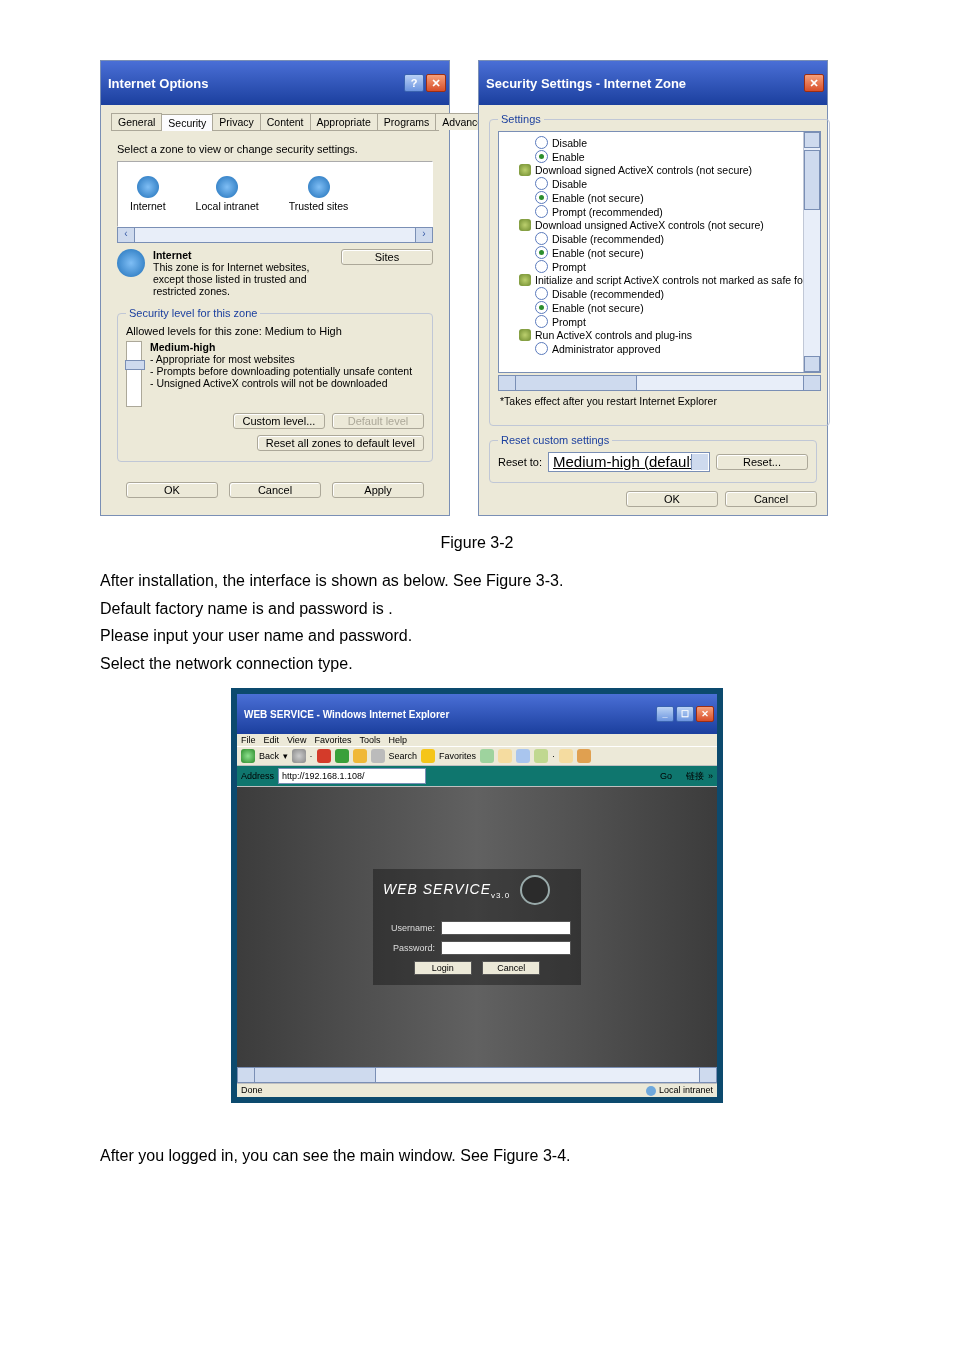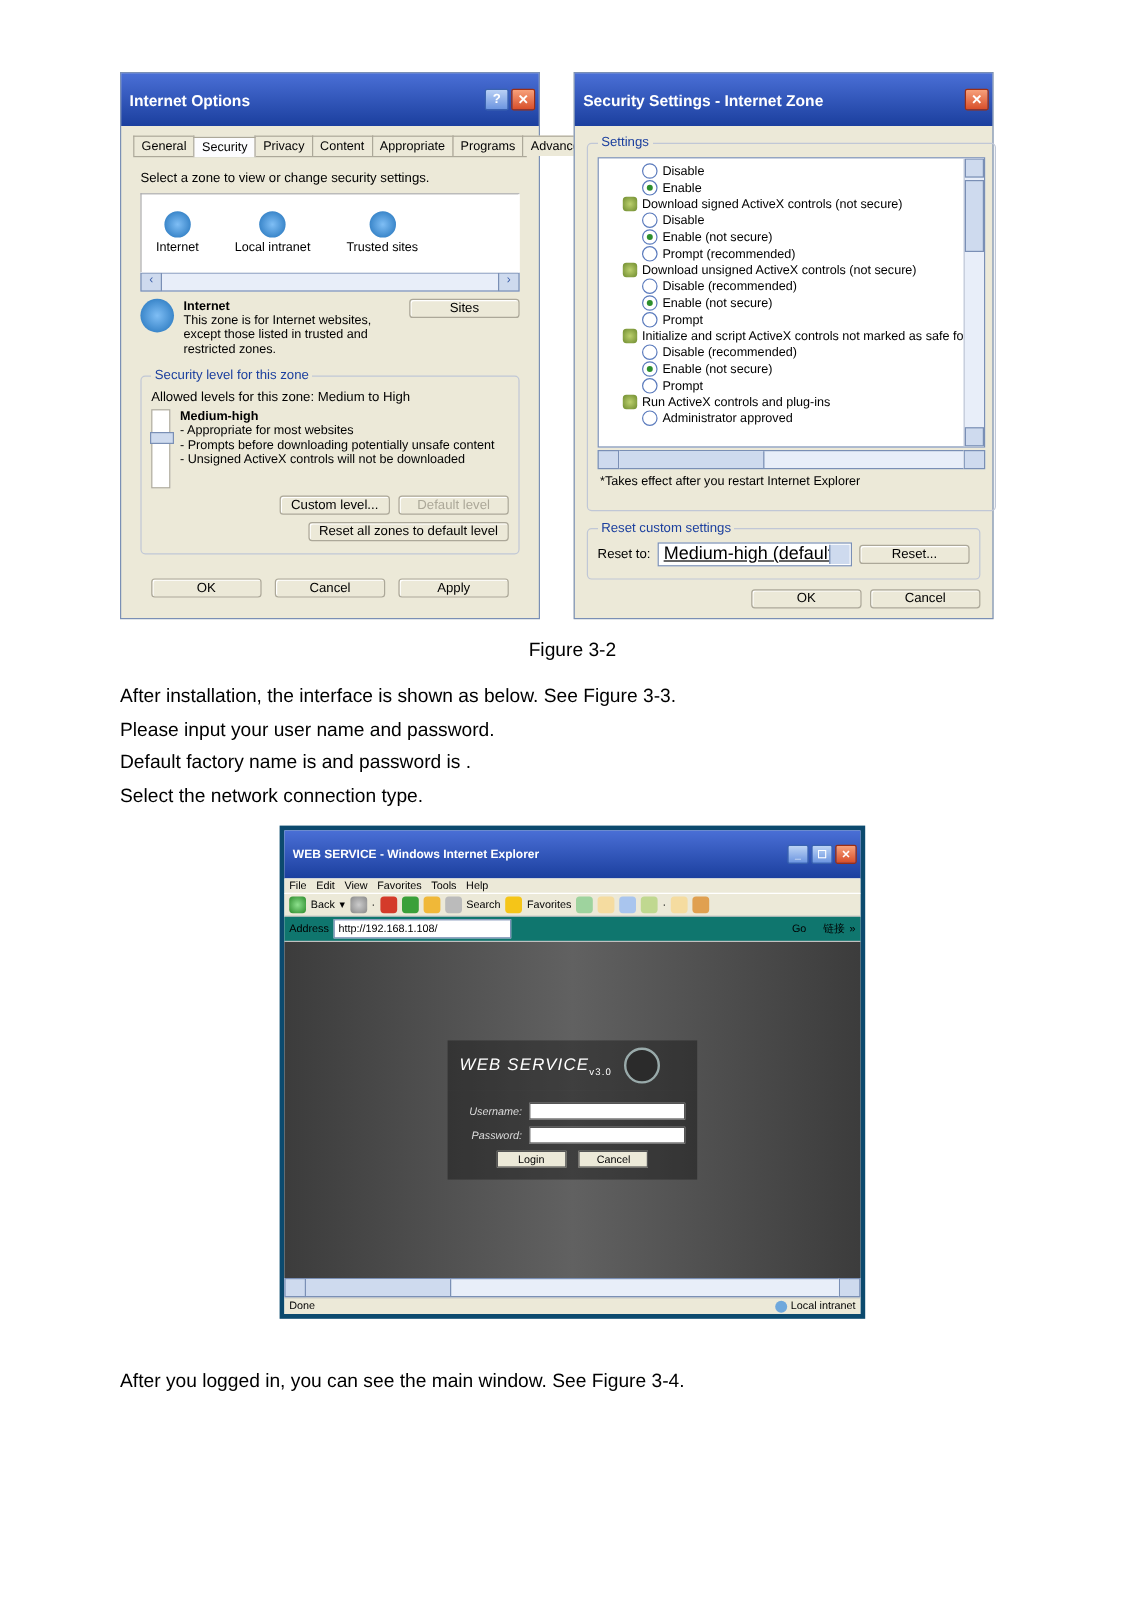--- a/index.html
+++ b/index.html
@@ -149,21 +149,21 @@
     background:#cedaee; border-left:1px solid #7a8fb5;
   }
   
   .caption { text-align:center; font-size:16px; margin:6px 0 18px; }
   .para { font-size:16px; margin:4px 0 6px; line-height:1.35; }
 
   
   .ws {
     width:480px;
     margin:14px auto 8px;
-    border:4px solid #0c4a6e;
+    border:6px solid #0c4a6e;
     font-family:Tahoma,sans-serif;
   }
   .ws .titlebar { height:18px; font-size:10px; }
   .ws .menu { background:#ece9d8; padding:1px 4px; font-size:9px; color:#000; display:flex; gap:8px; }
   .ws .menu span { text-decoration:underline; text-decoration-color:transparent;}
   .ws .toolbar { background:#ece9d8; padding:2px 4px; display:flex; align-items:center; gap:4px; font-size:9px; border-top:1px solid #fff; border-bottom:1px solid #c0c0c0;}
   .ws .toolbar .ico { width:14px; height:14px; border-radius:3px; }
   .ws .addr { background:#0f766e; padding:2px 4px; display:flex; align-items:center; gap:4px; font-size:9px; border-bottom:1px solid #c0c0c0;}
   .ws .addr .fld { flex:0 0 140px; background:#fff; border:1px solid #7a8fb5; height:14px; padding:0 3px; line-height:14px;}
   .ws .content {
@@ -174,21 +174,21 @@
   }
   .ws .panel { width:208px; color:#fff; font-size:9px; }
   .ws .panel .hdr2 {
     display:flex; align-items:center; gap:10px;
     background:rgba(0,0,0,.35);
     padding:6px 10px;
     font-size:14px; font-style:italic; letter-spacing:1px;
   }
   .ws .panel .cam { width:26px; height:26px; border:2px solid #9aa; border-radius:50%; background:#2b2b2b; }
   .ws .panel .frm { background:rgba(0,0,0,.35); padding:10px; }
-  .ws .panel .row { display:flex; align-items:center; margin-bottom:6px; gap:6px;font-style:italic;}
+  .ws .panel .row { display:flex; align-items:center; margin-bottom:6px; gap:6px;}
   .ws .panel .row .lbl { width:52px; text-align:right; color:#ddd;}
   .ws .panel .row .inp { flex:1; height:12px; background:#fff; border:1px solid #555;}
   .ws .panel .btns { text-align:center; margin-top:4px;}
   .ws .panel .b2 { display:inline-block; min-width:40px; padding:1px 8px; background:#ece9d8; color:#000; border:1px solid #555; font-size:9px; margin:0 4px;}
   .ws .status { background:#ece9d8; display:flex; font-size:9px; padding:1px 4px; justify-content:space-between; border-top:1px solid #c0c0c0;}
   .ws .hscroll { margin:0; }
   .sub { font-size:8px; vertical-align:sub; font-style:normal;}
   .winbtns { display:flex; gap:2px;}
   .winbtns .wb { width:16px; height:14px; background:linear-gradient(#bcd4f5,#6c95e0); border:1px solid #3a63b0; border-radius:2px; color:#fff; font-size:9px; display:flex; align-items:center; justify-content:center;}
   .winbtns .wb.x { background:linear-gradient(#f7a07a,#d84f2a); border-color:#9c2e13;}
@@ -375,26 +375,26 @@
           <span class="btn">OK</span>
           <span class="btn">Cancel</span>
         </div>
       </div>
     </div>
   </div>
 
   <div class="caption">Figure 3-2</div>
 
   <div class="para">After installation, the interface is shown as below. See Figure 3-3.</div>
-  <div class="para">Please input your user name and password.</div>
   <div class="para">
     <span>Default factory name is </span>
     <span> and password is </span>
     <span>.</span>
   </div>
+  <div class="para">Please input your user name and password.</div>
   <div class="para">Select the network connection type.</div>
 
   <div class="ws">
     <div class="titlebar">
       <span class="ttl">WEB SERVICE - Windows Internet Explorer</span>
       <div class="winbtns">
         <span class="wb">_</span>
         <span class="wb">☐</span>
         <span class="wb x">✕</span>
       </div>

